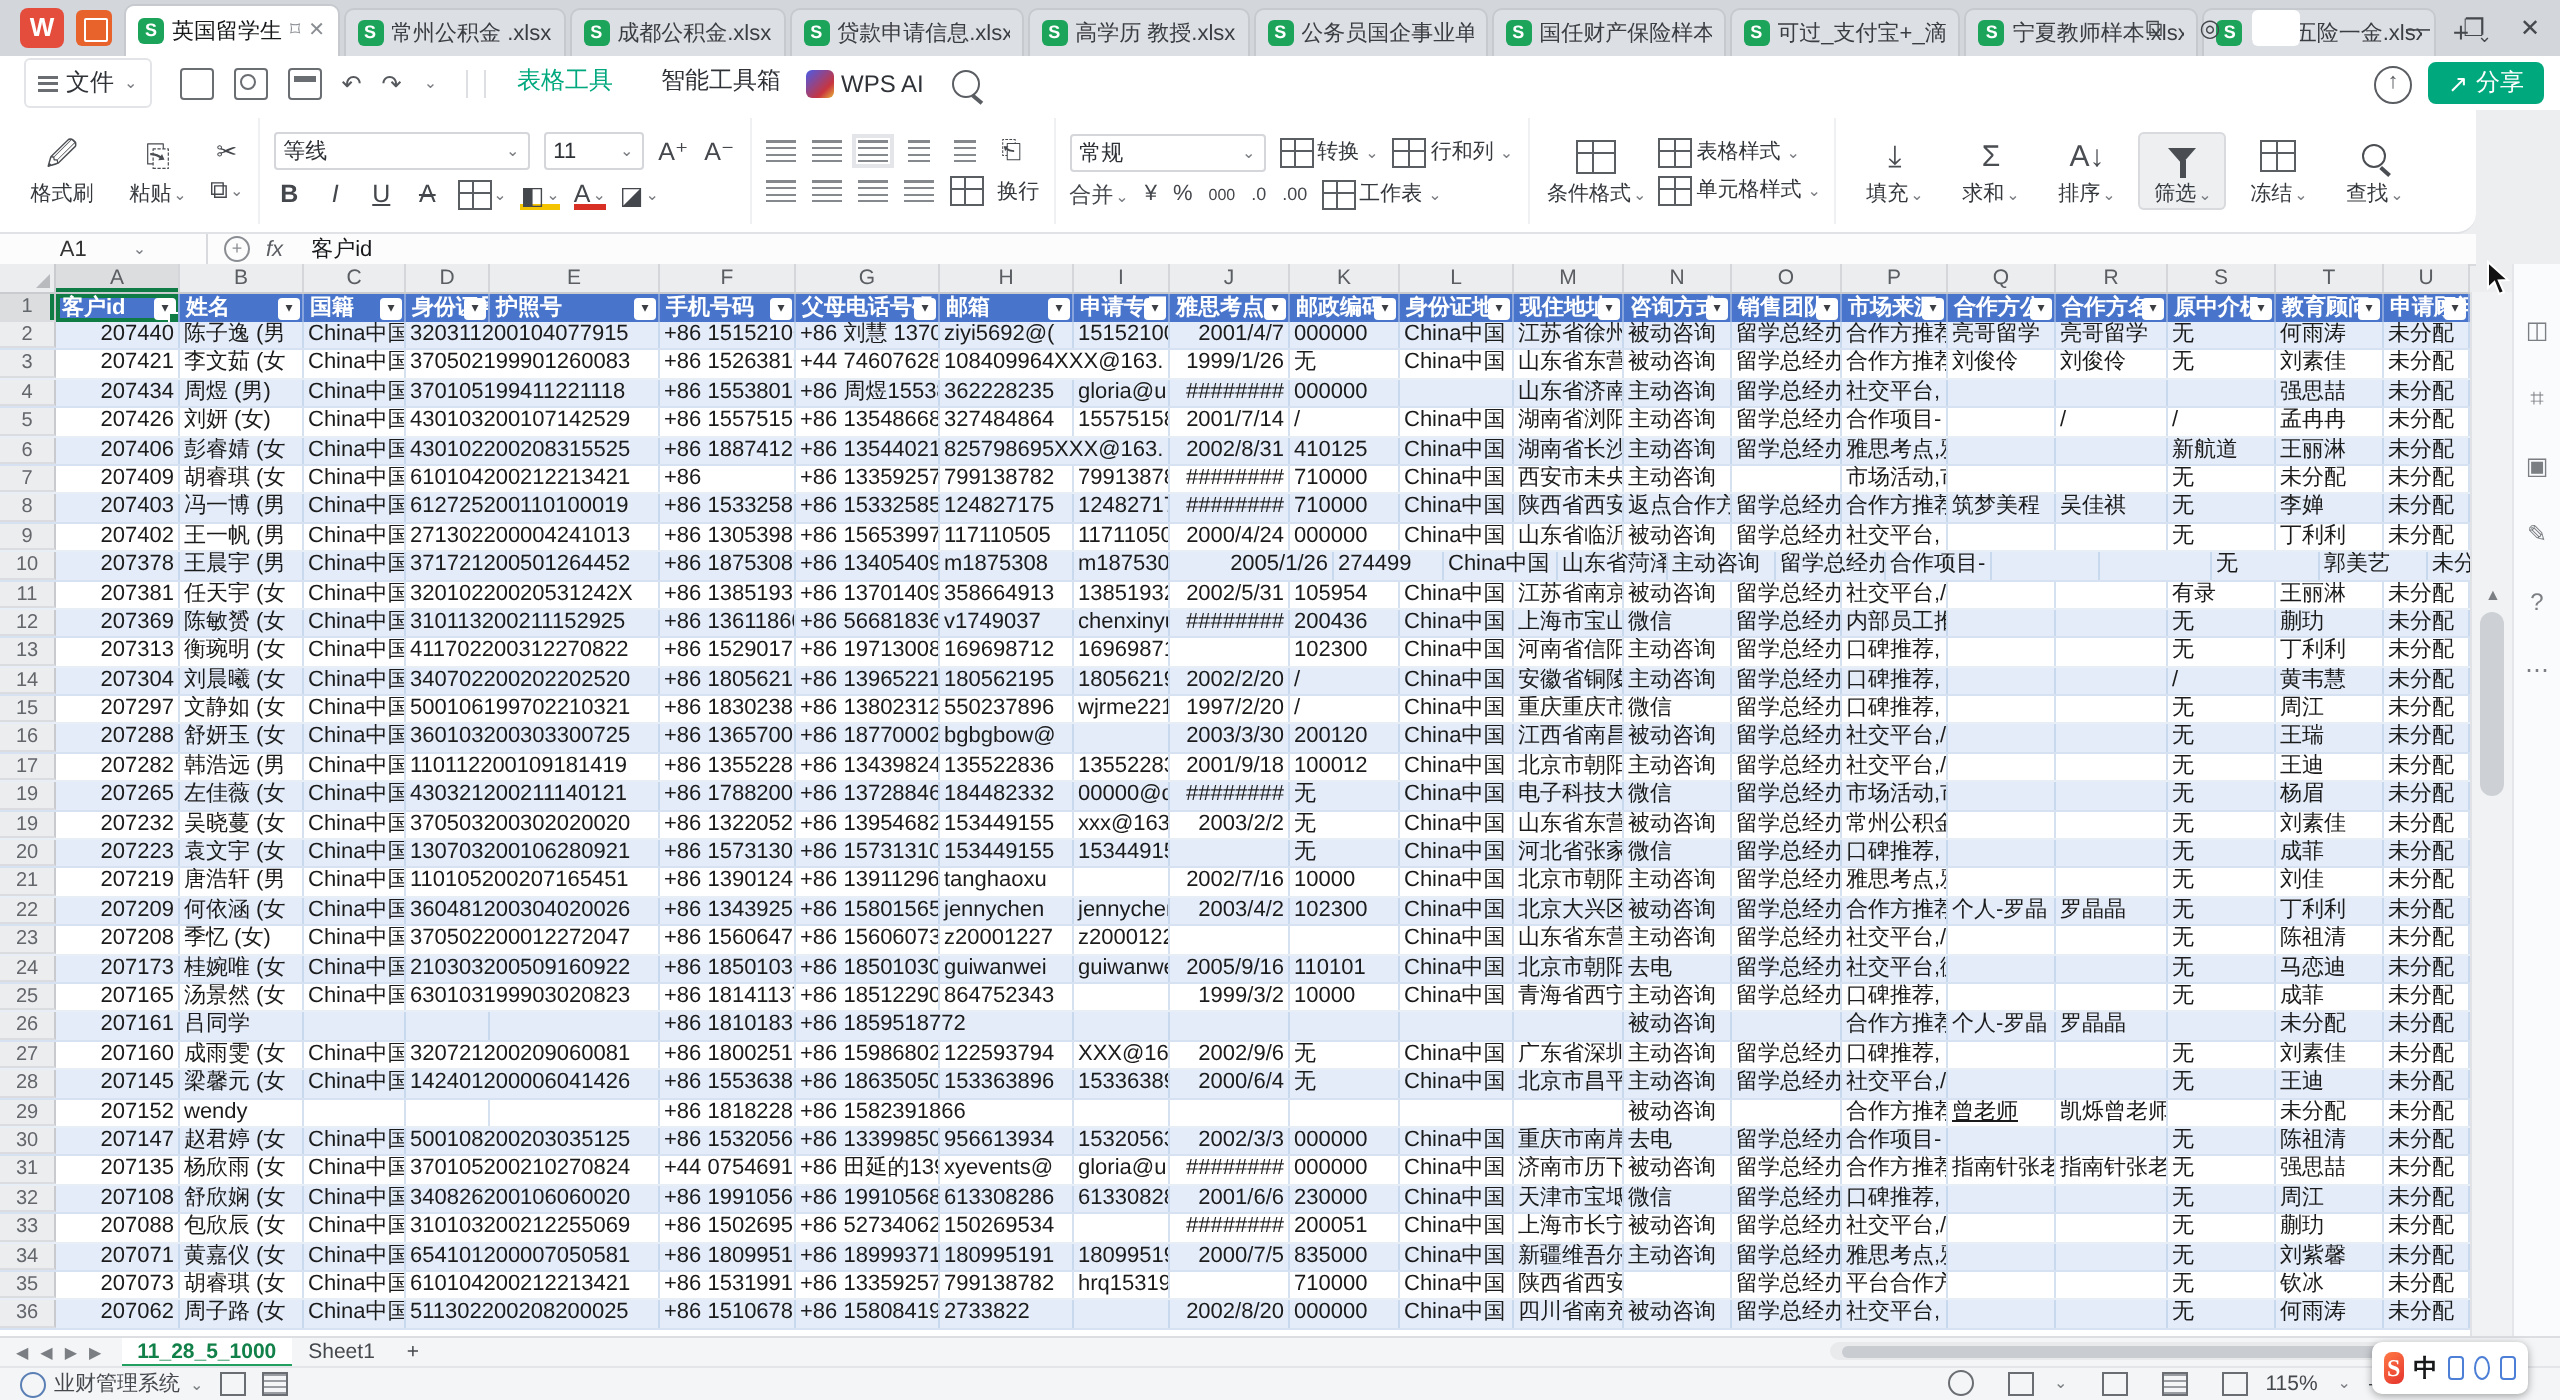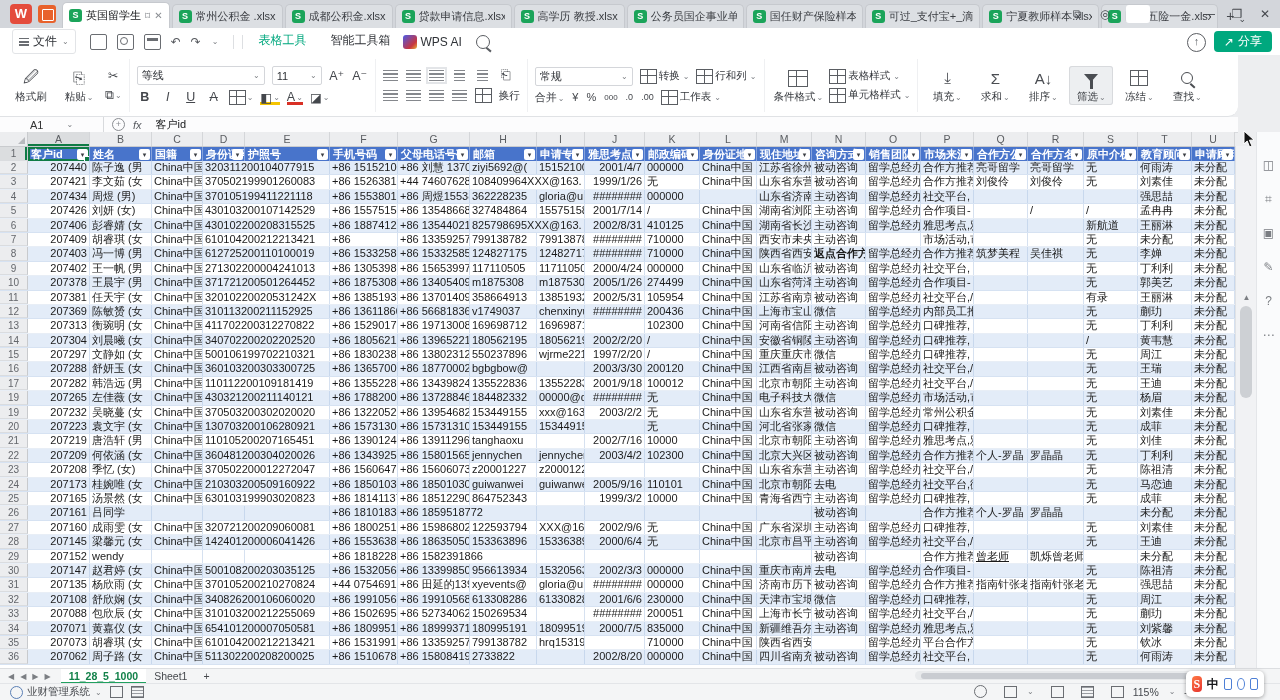--- a/index.html
+++ b/index.html
@@ -618,21 +618,21 @@
         <div class="cell spill" style="width: 42px;">612725200110100019</div>
         <div class="cell" style="width: 85px;"></div>
         <div class="cell" style="width: 68px;">+86 15332585</div>
         <div class="cell" style="width: 72px;">+86 1533258500</div>
         <div class="cell" style="width: 67px;">124827175</div>
         <div class="cell" style="width: 48px;">124827175</div>
         <div class="cell rt" style="width: 60px;">########</div>
         <div class="cell" style="width: 55px;">710000</div>
         <div class="cell" style="width: 57px;">China中国</div>
         <div class="cell" style="width: 55px;">陕西省西安</div>
-        <div class="cell" style="width: 54px; font-weight: bold;">返点合作方</div>
+        <div class="cell" style="width: 54px;">返点合作方</div>
         <div class="cell" style="width: 55px;">留学总经办</div>
         <div class="cell" style="width: 53px;">合作方推荐</div>
         <div class="cell" style="width: 54px;">筑梦美程</div>
         <div class="cell" style="width: 56px;">吴佳祺</div>
         <div class="cell" style="width: 54px;">无</div>
         <div class="cell" style="width: 54px;">李婵</div>
         <div class="cell" style="width: 43px;">未分配</div>
       </div>
       <div class="grow">
         <div class="gut">9</div>
@@ -662,21 +662,21 @@
         <div class="gut">10</div>
         <div class="cell rt" style="width: 62px;">207378</div>
         <div class="cell" style="width: 62px;">王晨宇 (男</div>
         <div class="cell" style="width: 51px;">China中国</div>
         <div class="cell spill" style="width: 42px;">371721200501264452</div>
         <div class="cell" style="width: 85px;"></div>
         <div class="cell" style="width: 68px;">+86 18753080</div>
         <div class="cell" style="width: 72px;">+86 1340540988</div>
         <div class="cell" style="width: 67px;">m1875308</div>
         <div class="cell" style="width: 48px;">m1875308</div>
-        <div class="cell rt" style="width: 60px;">2005/1/26</div>
+        <div class="cell rt" style="width: 82px;">2005/1/26</div>
         <div class="cell" style="width: 55px;">274499</div>
         <div class="cell" style="width: 57px;">China中国</div>
         <div class="cell" style="width: 55px;">山东省菏泽</div>
         <div class="cell" style="width: 54px;">主动咨询</div>
         <div class="cell" style="width: 55px;">留学总经办</div>
         <div class="cell" style="width: 53px;">合作项目-</div>
         <div class="cell" style="width: 54px;"></div>
         <div class="cell" style="width: 56px;"></div>
         <div class="cell" style="width: 54px;">无</div>
         <div class="cell" style="width: 54px;">郭美艺</div>

